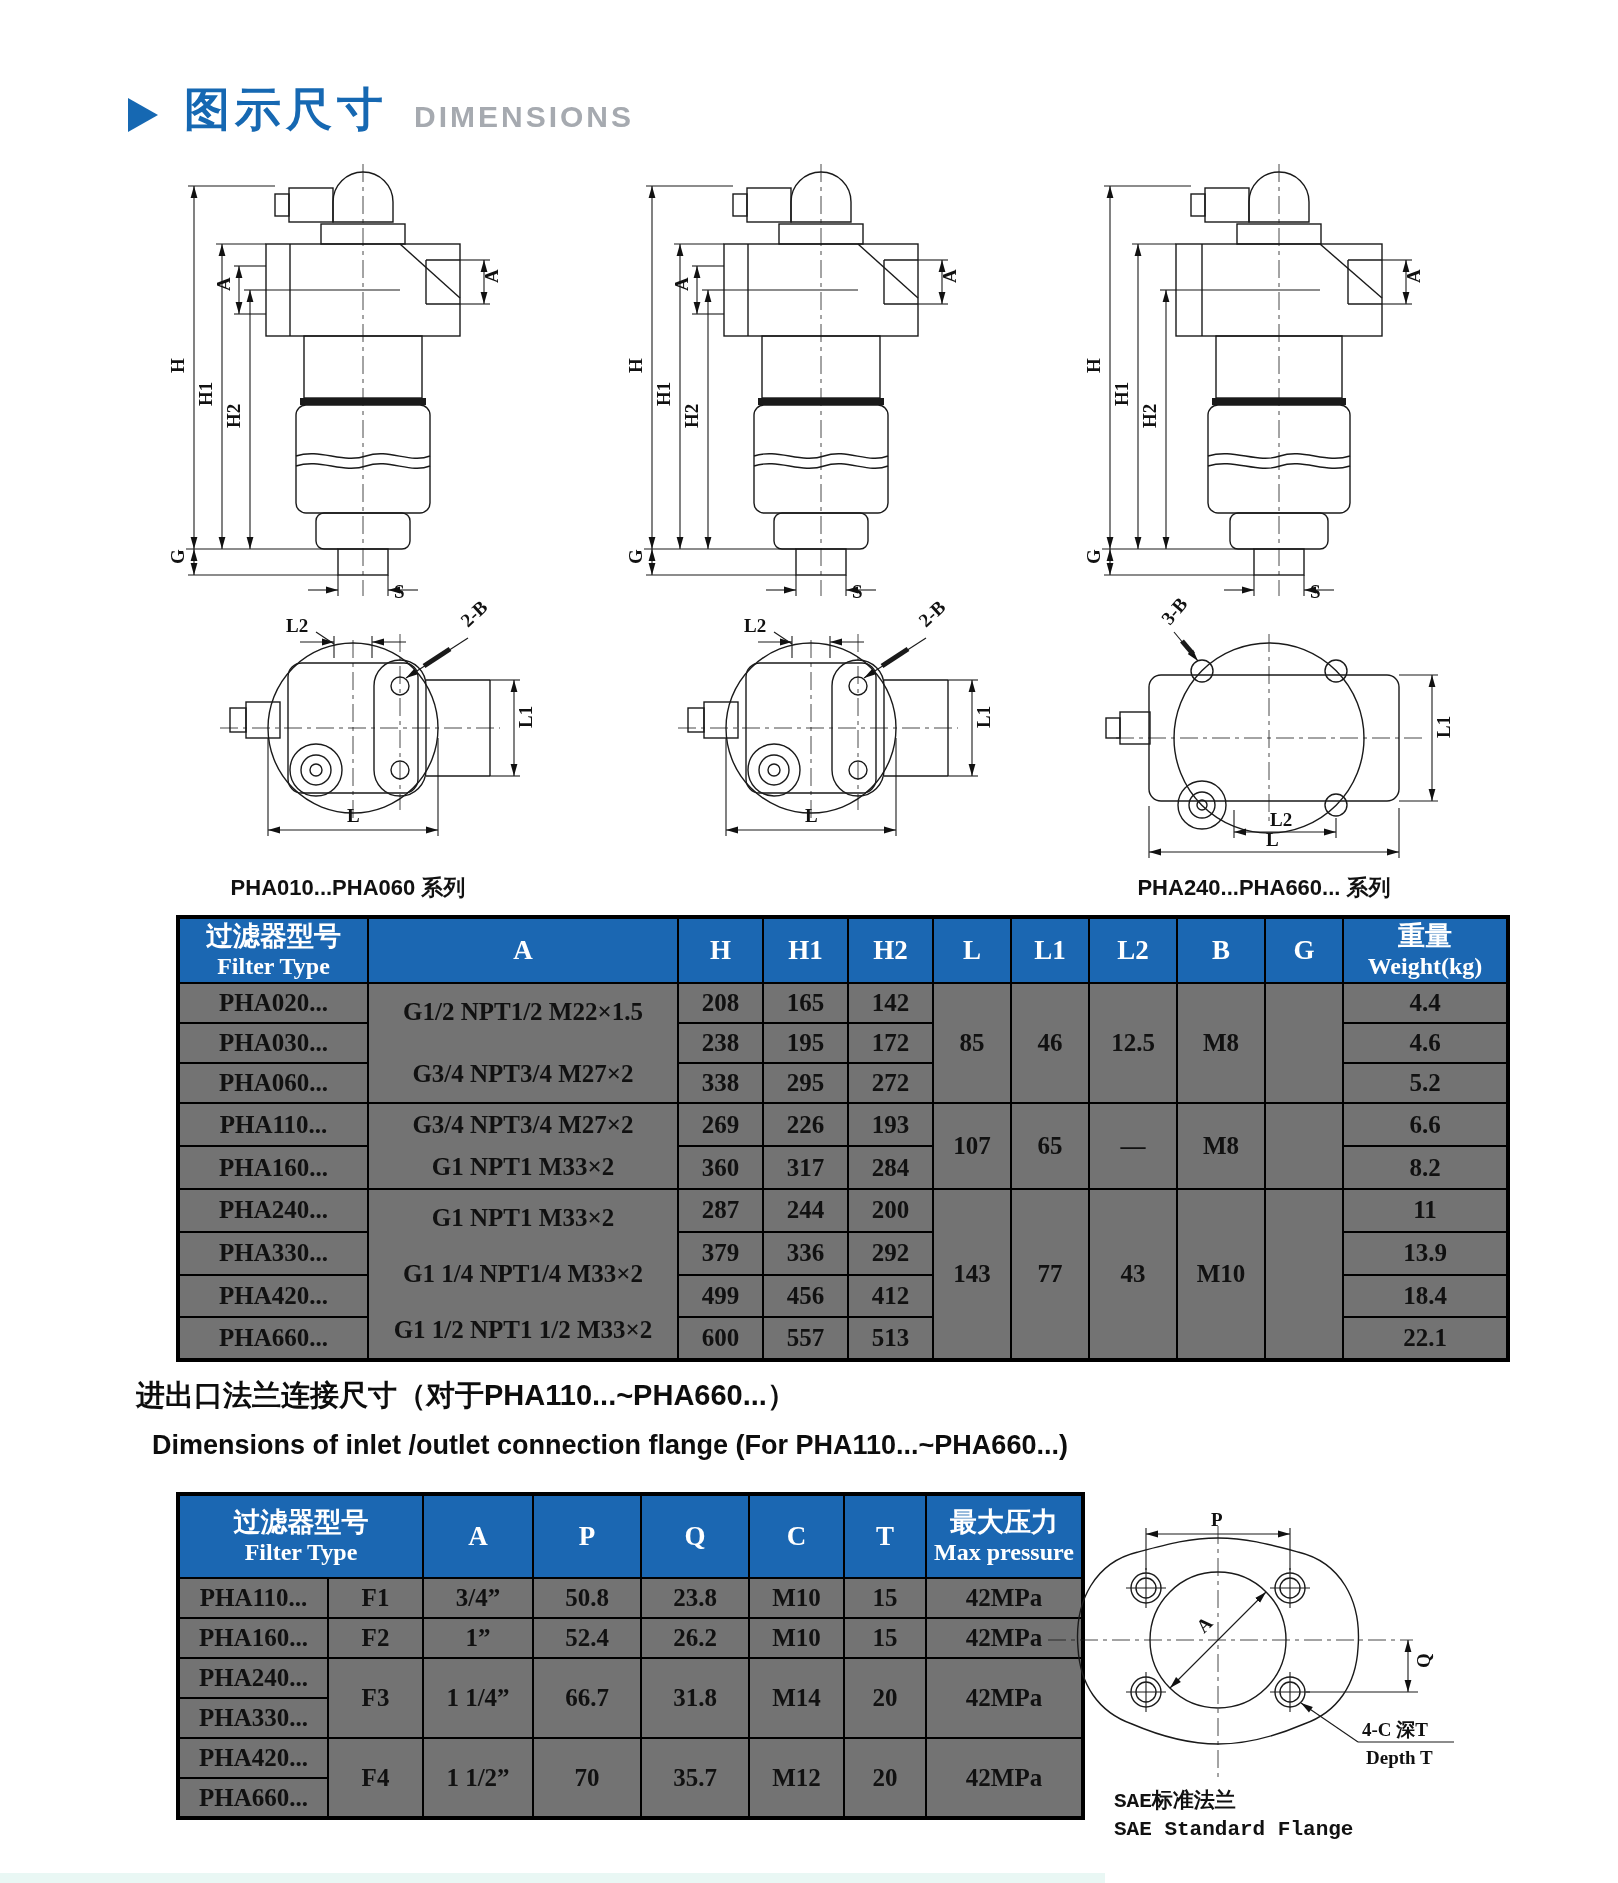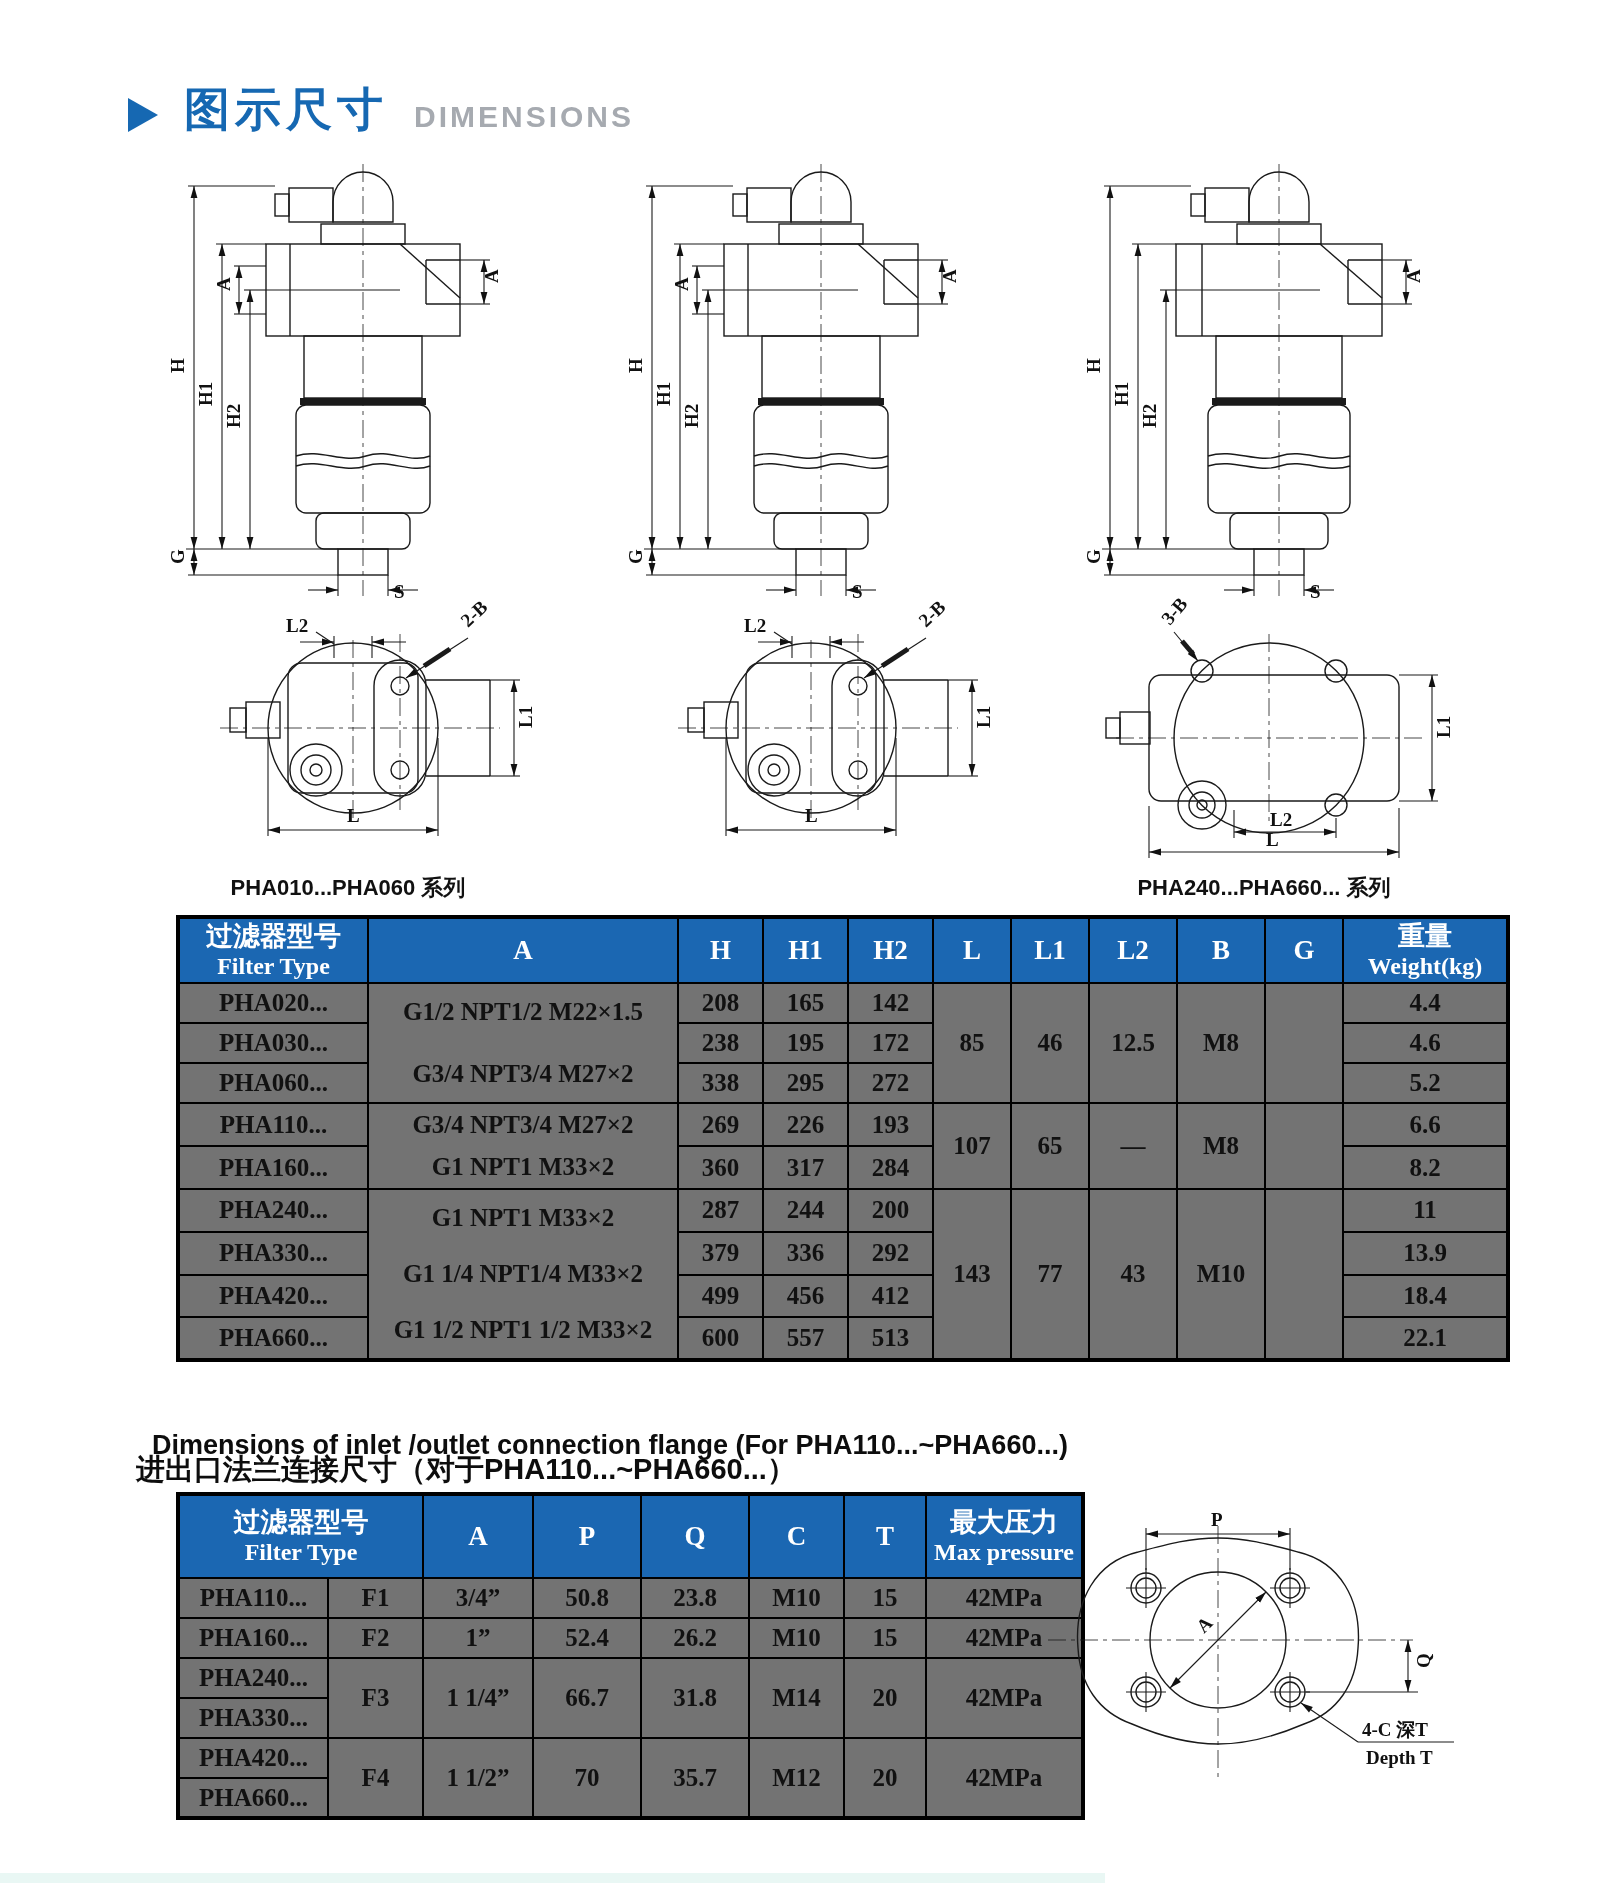--- a/index.html
+++ b/index.html
@@ -39,21 +39,21 @@
   td{font-size:25px;font-weight:bold;}
   .t1 thead tr{height:66px;}
   .t1 tbody tr{height:40px;}
   .t2 thead tr{height:84px;}
   .t2 tbody tr{height:40px;}
   .astack{display:flex;flex-direction:column;width:100%;}
   .astack > div{flex:1;display:flex;align-items:center;justify-content:center;font-size:25px;font-weight:bold;}
   .s3{height:92px;} .s2{height:84px;} .s4{height:168px;}
 
   
-  .sub1{position:absolute;left:136px;top:1450px;font-family:"Liberation Sans","DejaVu Sans",sans-serif;
+  .sub1{position:absolute;left:136px;top:1376px;font-family:"Liberation Sans","DejaVu Sans",sans-serif;
         font-weight:bold;font-size:29px;color:#0d0d0d;}
   .sub2{position:absolute;left:152px;top:1430px;font-family:"Liberation Sans","DejaVu Sans",sans-serif;
         font-weight:bold;font-size:27px;color:#0d0d0d;}
 
   
   .flange{position:absolute;left:1018px;top:1488px;width:470px;}
   .flcap{margin-left:96px;margin-top:-14px;font-family:"Liberation Mono","DejaVu Sans Mono",monospace;
          font-weight:bold;font-size:21px;line-height:1.35;color:#111;text-align:left;}
 
   .strip{position:absolute;left:0;bottom:0;width:1105px;height:10px;background:#e9f7f4;}
@@ -576,15 +576,19 @@
     <line class="dim" x1="288" y1="204" x2="400" y2="204"></line>
     <line class="dim" x1="390" y1="152" x2="390" y2="204" marker-start="url(#as)" marker-end="url(#ae)"></line>
     <text transform="rotate(-90 412 180)" x="412" y="180">Q</text>
     <line class="dim" x1="152" y1="200" x2="248" y2="104" marker-start="url(#as)" marker-end="url(#ae)"></line>
     <text transform="rotate(-45 186 146)" x="186" y="146">A</text>
     <line class="dim" x1="283" y1="215" x2="340" y2="254" marker-start="url(#as)"></line>
     <line class="dim" x1="340" y1="254" x2="436" y2="254"></line>
     <text x="344" y="248" font-size="18">4-C 深T</text>
     <text x="348" y="276" font-size="18">Depth T</text>
   </svg>
+  <div class="flcap">
+    <div>SAE标准法兰</div>
+    <div>SAE Standard Flange</div>
+  </div>
 </div>
 
 <div class="strip"></div>
 
 </body></html>

